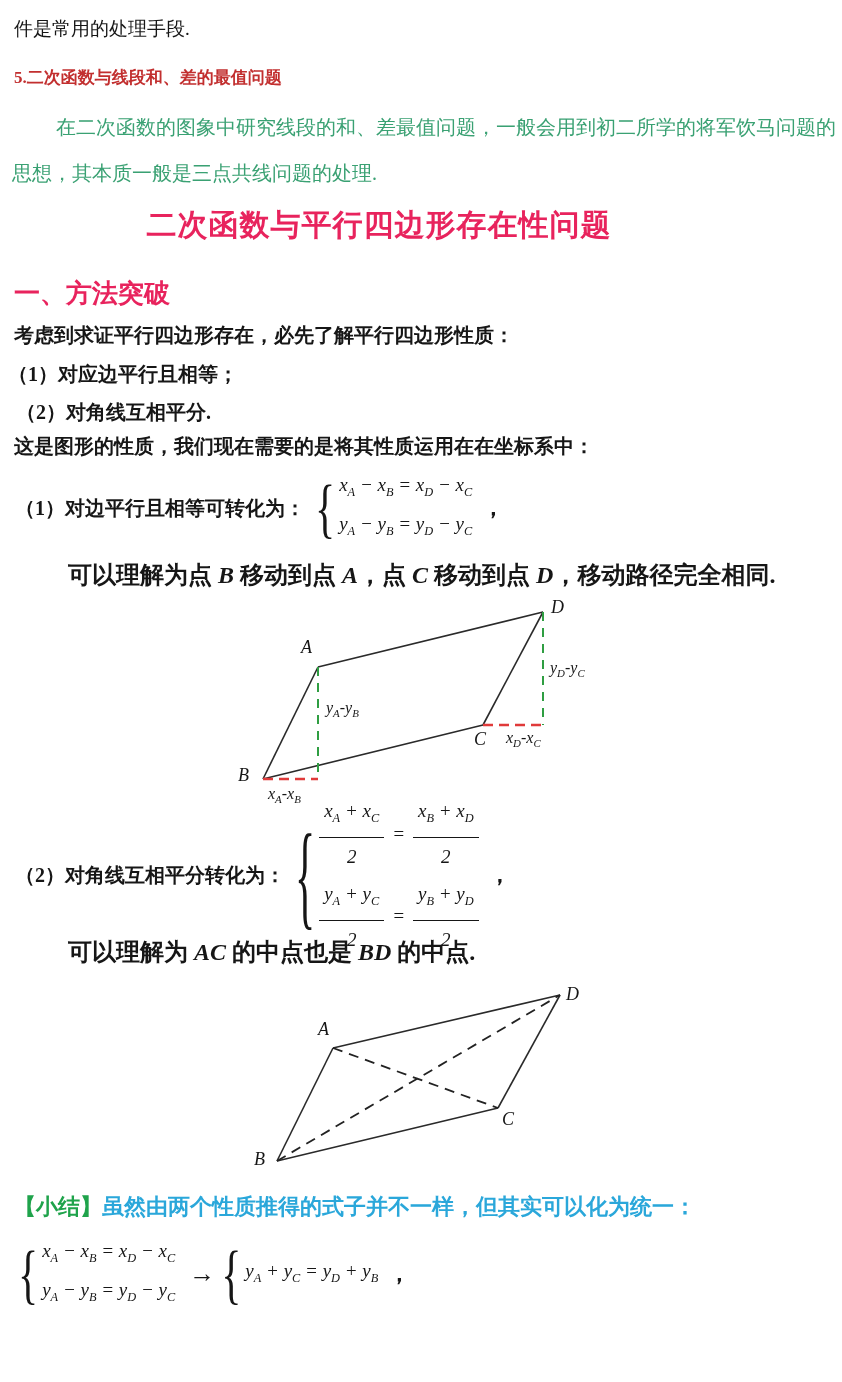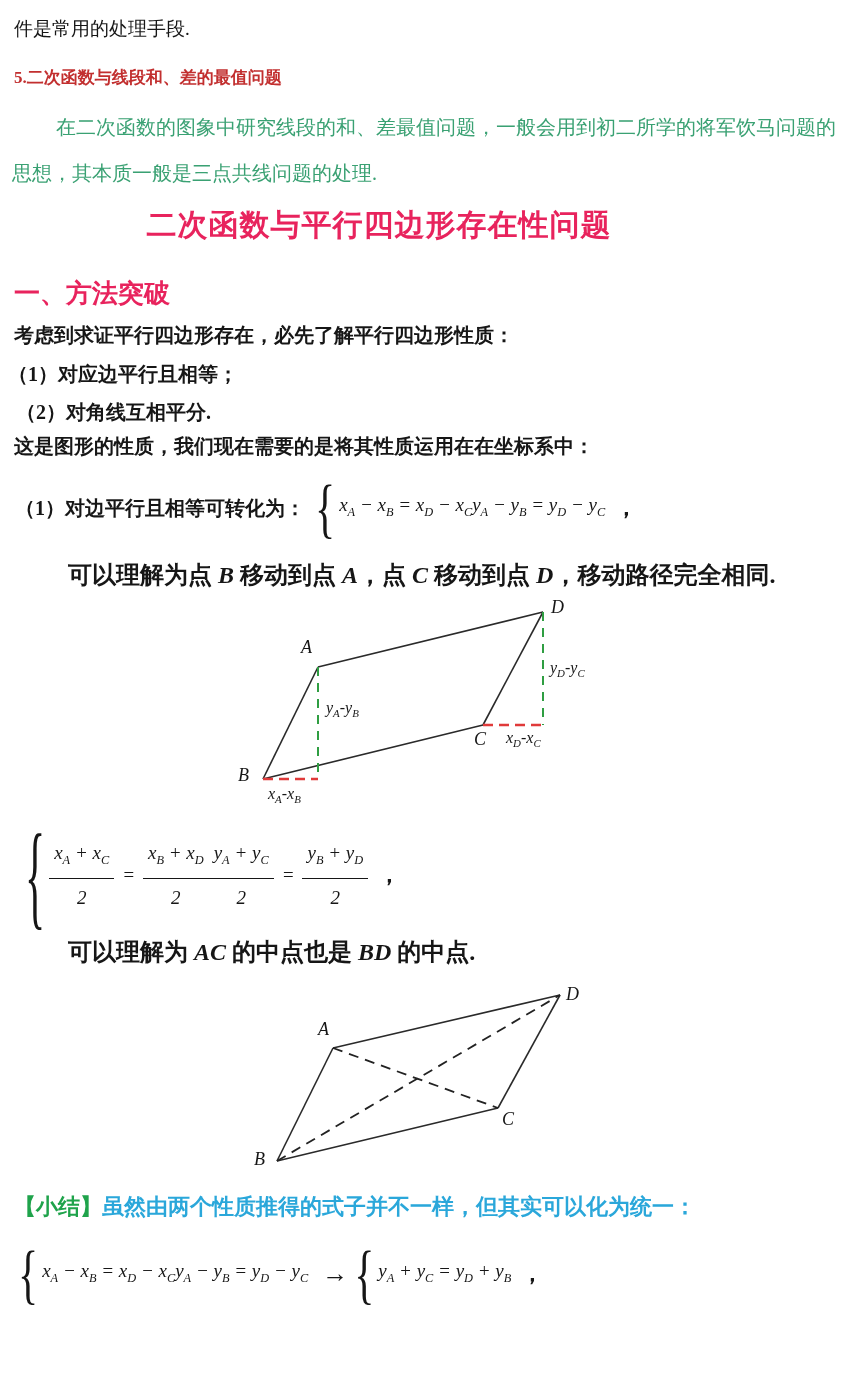--- a/index.html
+++ b/index.html
@@ -23,21 +23,21 @@
   .m-prop1      { left:8px; top:361px; }
   .m-prop2      { left:16px; top:399px; }
   .m-trans      { left:14px; top:433px; }
   
   .eq-row { display:flex; align-items:center; }
   .eq1-row { left:15px; top:468px; height:80px; }
   .eq2-row { left:15px; top:812px; height:126px; }
   .eq-label { font-size:20px; font-weight:bold; white-space:nowrap; }
   .math { font-style:italic; font-size:19px; font-family:"Liberation Serif",serif; }
   .math sub { font-size:0.65em; font-style:italic; }
-  .eq-col { display:flex; flex-direction:row; justify-content:center; }
+  .eq-col { display:flex; flex-direction:column; justify-content:center; }
   .eq-col .math { line-height:31px; white-space:nowrap; }
   .brace { display:inline-block; font-family:"Liberation Serif",serif; font-weight:400;
            line-height:1; color:#161616; margin:0 4px 0 10px; }
   .brace-2line { font-size:42px; transform:scaleY(1.55); }
   .brace-frac  { font-size:42px; transform:scaleY(2.75); }
   .eq-comma { font-size:22px; font-weight:bold; margin-left:10px; align-self:center; }
   .frac { display:inline-flex; flex-direction:column; align-items:center; vertical-align:middle; }
   .frac .num { display:block; padding:0 5px 3px; border-bottom:1.7px solid #161616; }
   .frac .den { display:block; padding-top:3px; }
   .frac-line { display:flex; align-items:center; margin:3px 0; }
@@ -115,20 +115,21 @@
   <span class="vlabel" style="left:238px; top:170px">B</span>
   <span class="vlabel" style="left:474px; top:134px">C</span>
   <span class="vlabel" style="left:551px; top:2px">D</span>
   <span class="mlabel" style="left:326px; top:104px"><i>y</i><sub><i>A</i></sub>-<i>y</i><sub><i>B</i></sub></span>
   <span class="mlabel" style="left:268px; top:190px"><i>x</i><sub><i>A</i></sub>-<i>x</i><sub><i>B</i></sub></span>
   <span class="mlabel" style="left:550px; top:64px"><i>y</i><sub><i>D</i></sub>-<i>y</i><sub><i>C</i></sub></span>
   <span class="mlabel" style="left:506px; top:134px"><i>x</i><sub><i>D</i></sub>-<i>x</i><sub><i>C</i></sub></span>
 </div>
 
 <div class="abs eq-row eq2-row">
+  <span class="eq-label">（2）对角线互相平分转化为：</span>
   <span class="brace brace-frac">{</span>
   <span class="eq-col">
     <span class="frac-line">
       <span class="frac math">
         <span class="num"><i>x</i><sub><i>A</i></sub> + <i>x</i><sub><i>C</i></sub></span>
         <span class="den">2</span>
       </span>
       <span class="frac-eq">=</span>
       <span class="frac math">
         <span class="num"><i>x</i><sub><i>B</i></sub> + <i>x</i><sub><i>D</i></sub></span>

